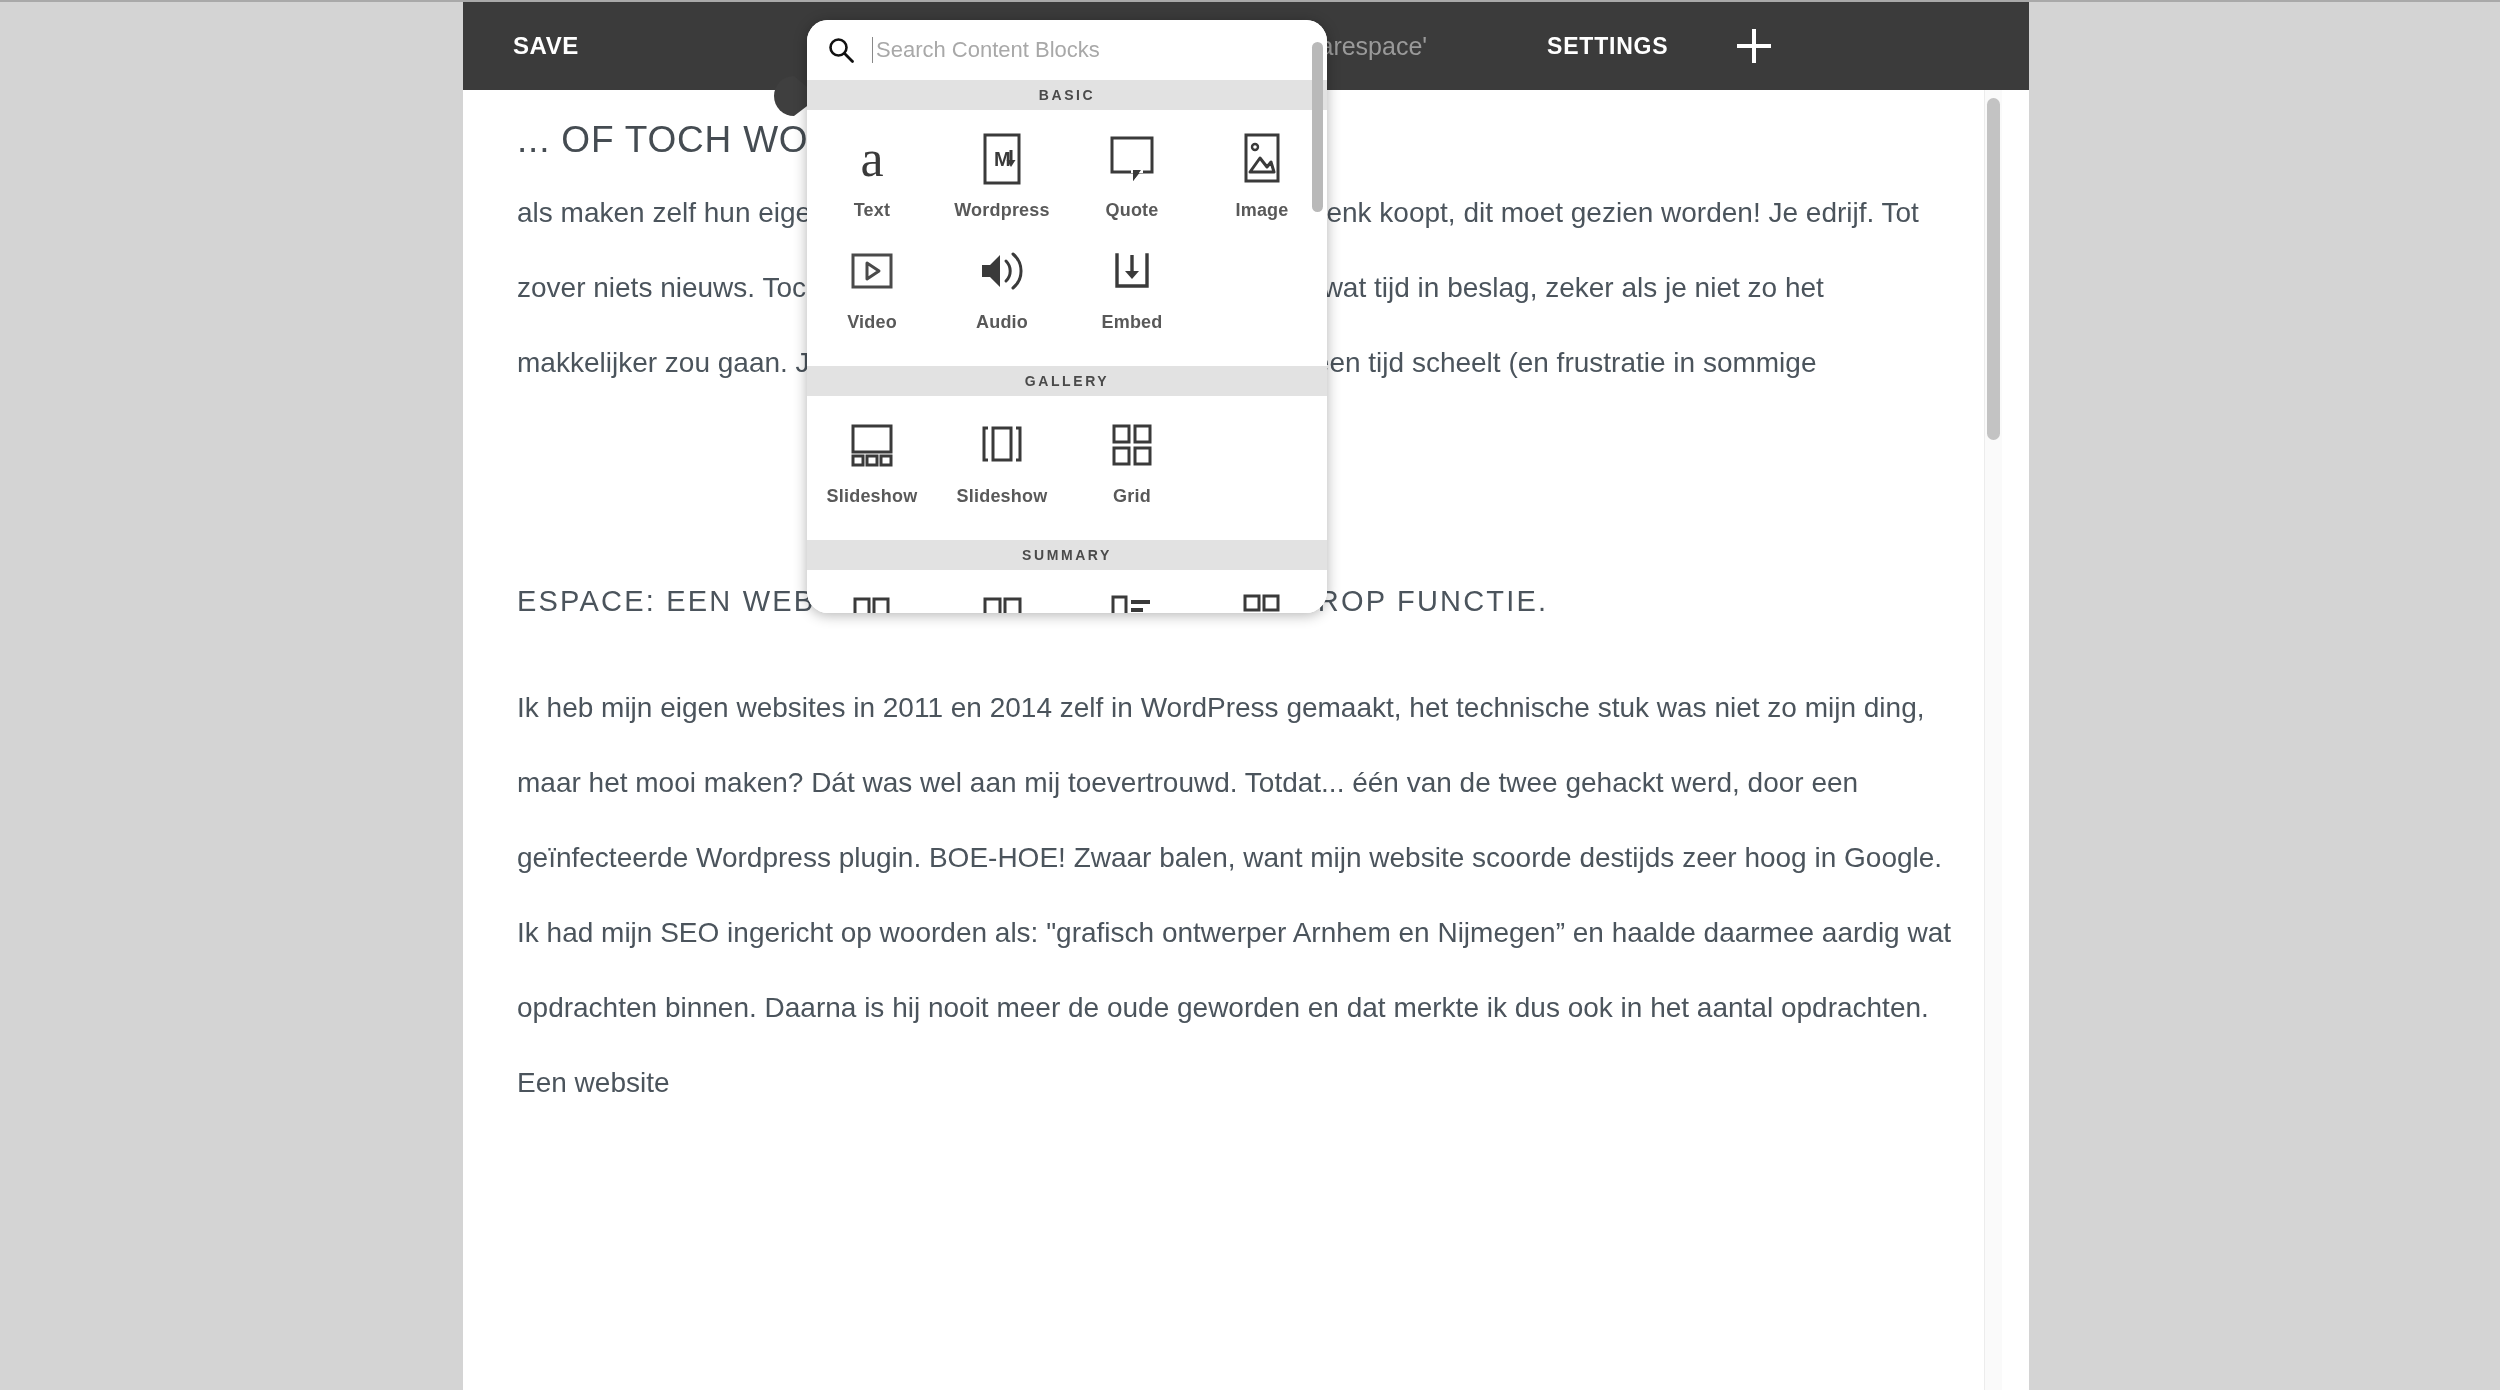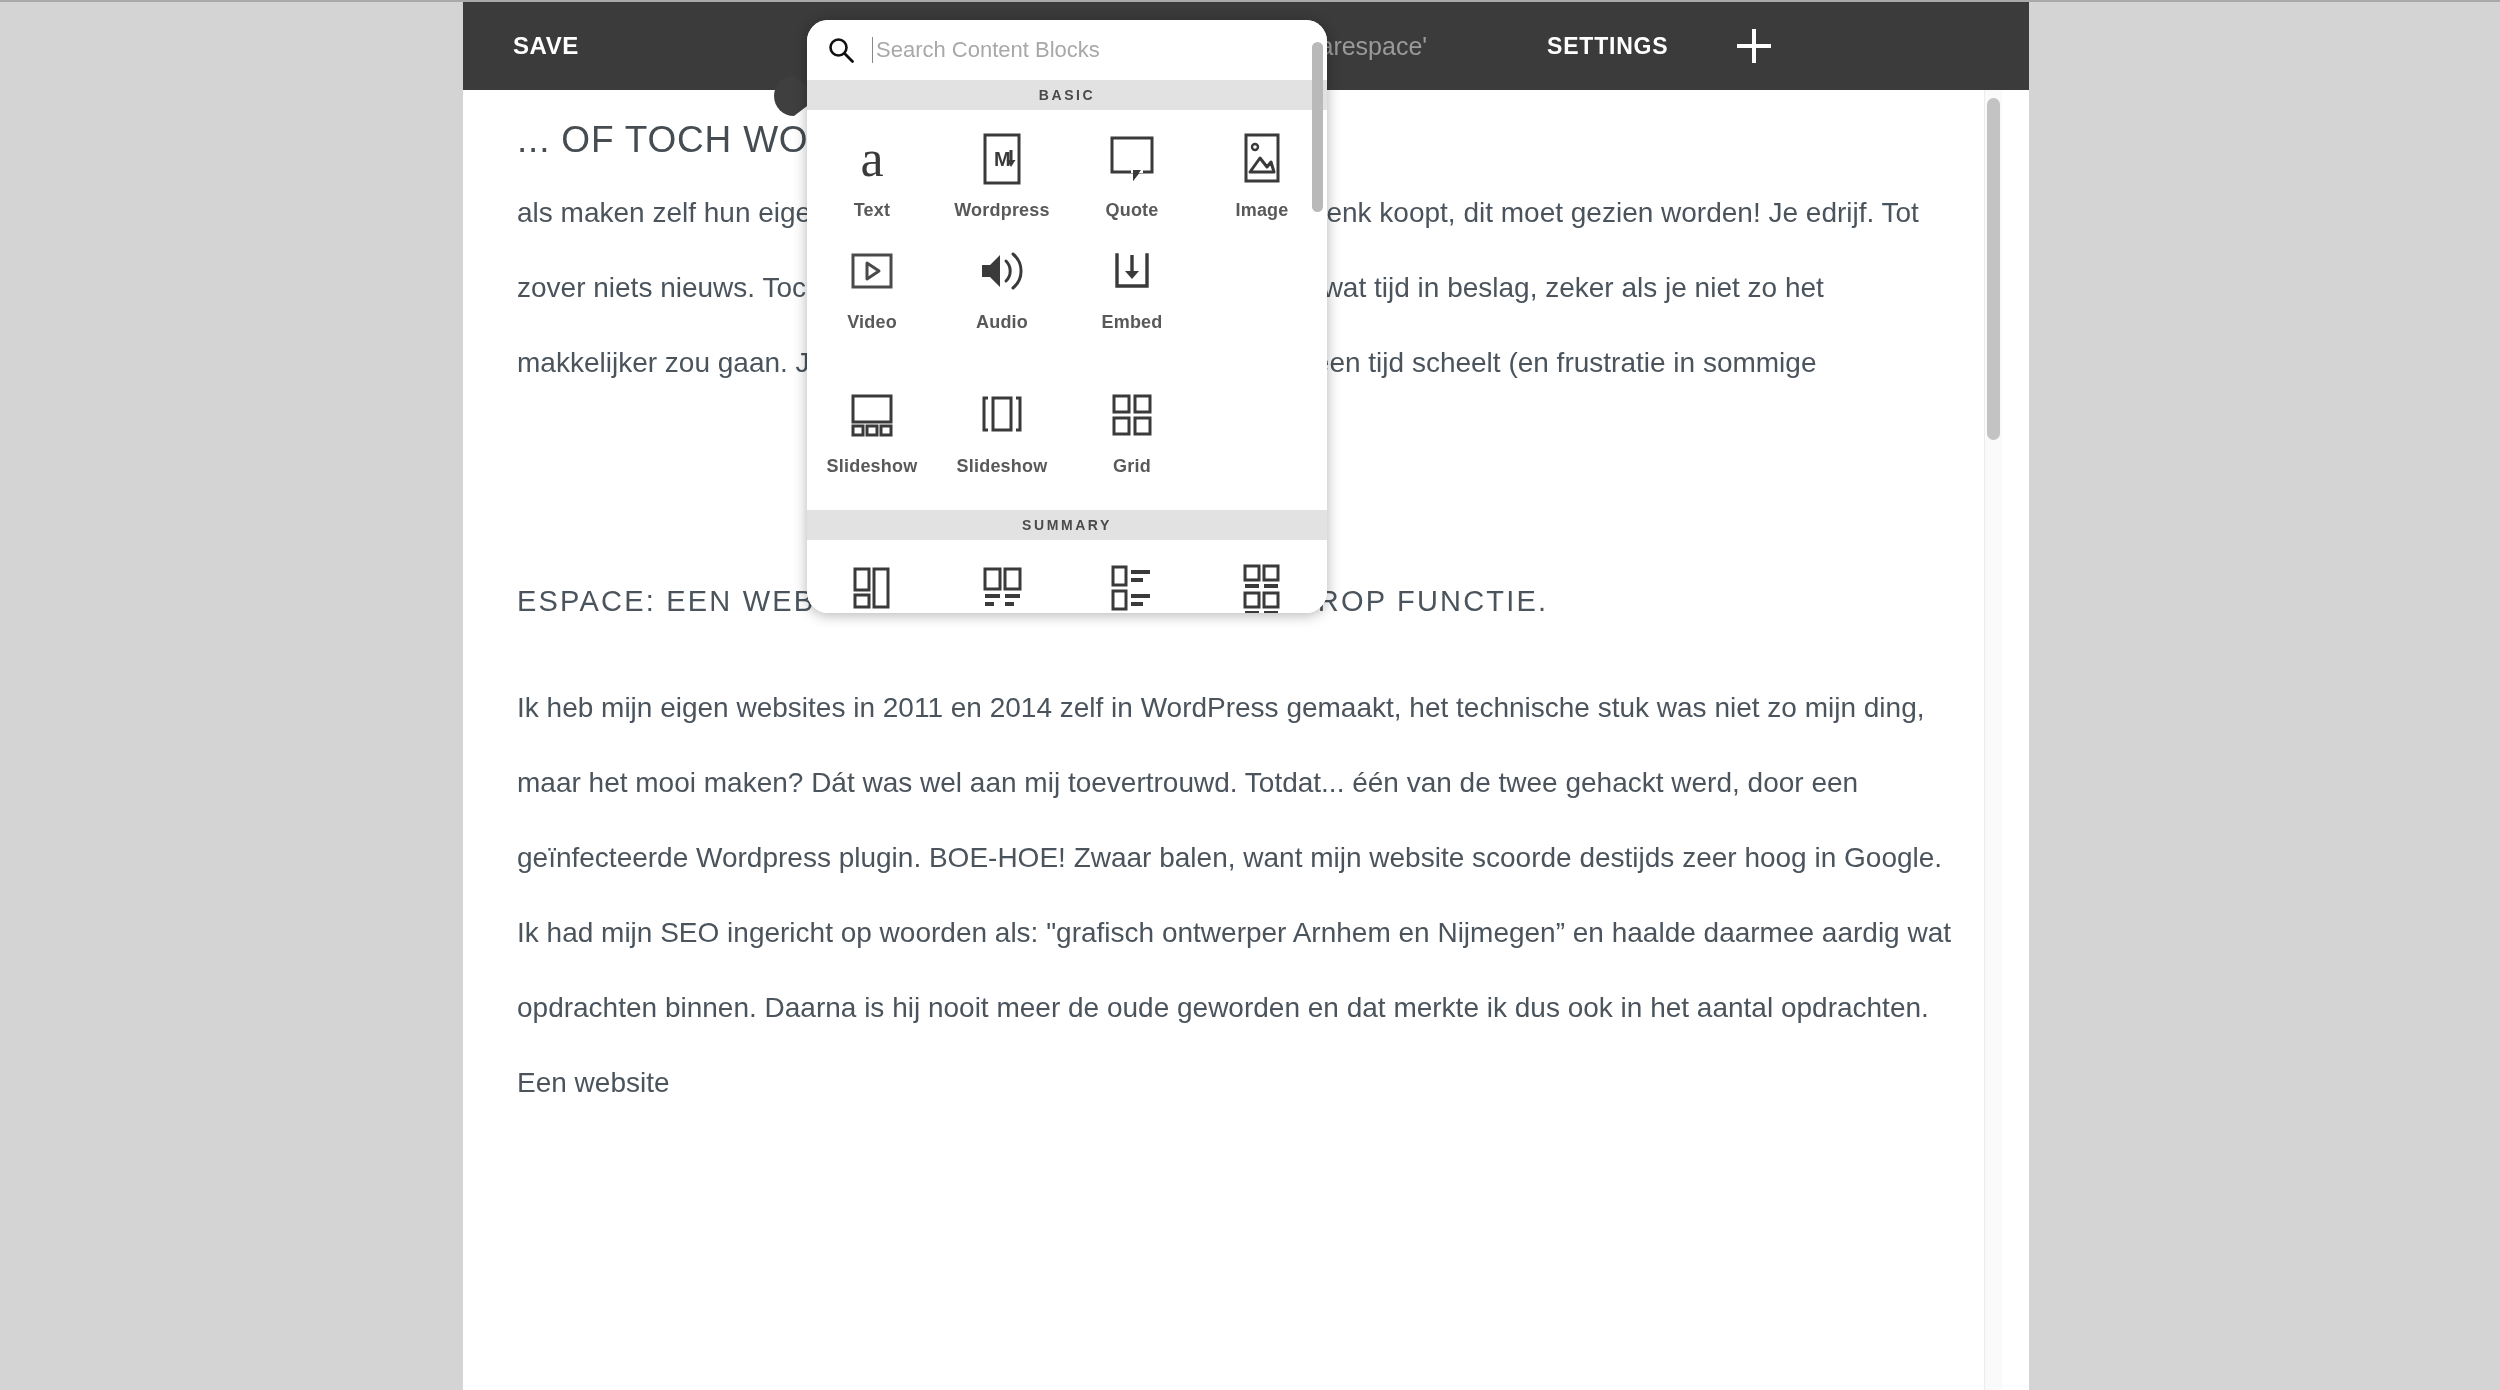--- a/index.html
+++ b/index.html
@@ -393,20 +393,21 @@
               <path d="M10 9 L10 40 L40 40 L40 9" fill="none" stroke="#3a3a3a" stroke-width="3.4" stroke-linecap="square"></path>
               <line x1="25" y1="9" x2="25" y2="30" stroke="#3a3a3a" stroke-width="3.4"></line>
               <path d="M18 25 L25 33 L32 25 Z" fill="#3a3a3a"></path>
             </svg>
           </span>
           <span class="block-label">Embed</span>
         </div>
 
       </div>
 
+      <div class="group-header">GALLERY</div>
       <div class="group-body">
 
         <div class="block-item">
           <span class="block-glyph">
             <svg width="48" height="48" viewBox="0 0 48 48">
               <rect x="5" y="5" width="38" height="26" fill="none" stroke="#3a3a3a" stroke-width="3"></rect>
               <rect x="5" y="35" width="10" height="9" fill="none" stroke="#3a3a3a" stroke-width="3"></rect>
               <rect x="19" y="35" width="10" height="9" fill="none" stroke="#3a3a3a" stroke-width="3"></rect>
               <rect x="33" y="35" width="10" height="9" fill="none" stroke="#3a3a3a" stroke-width="3"></rect>
             </svg>

